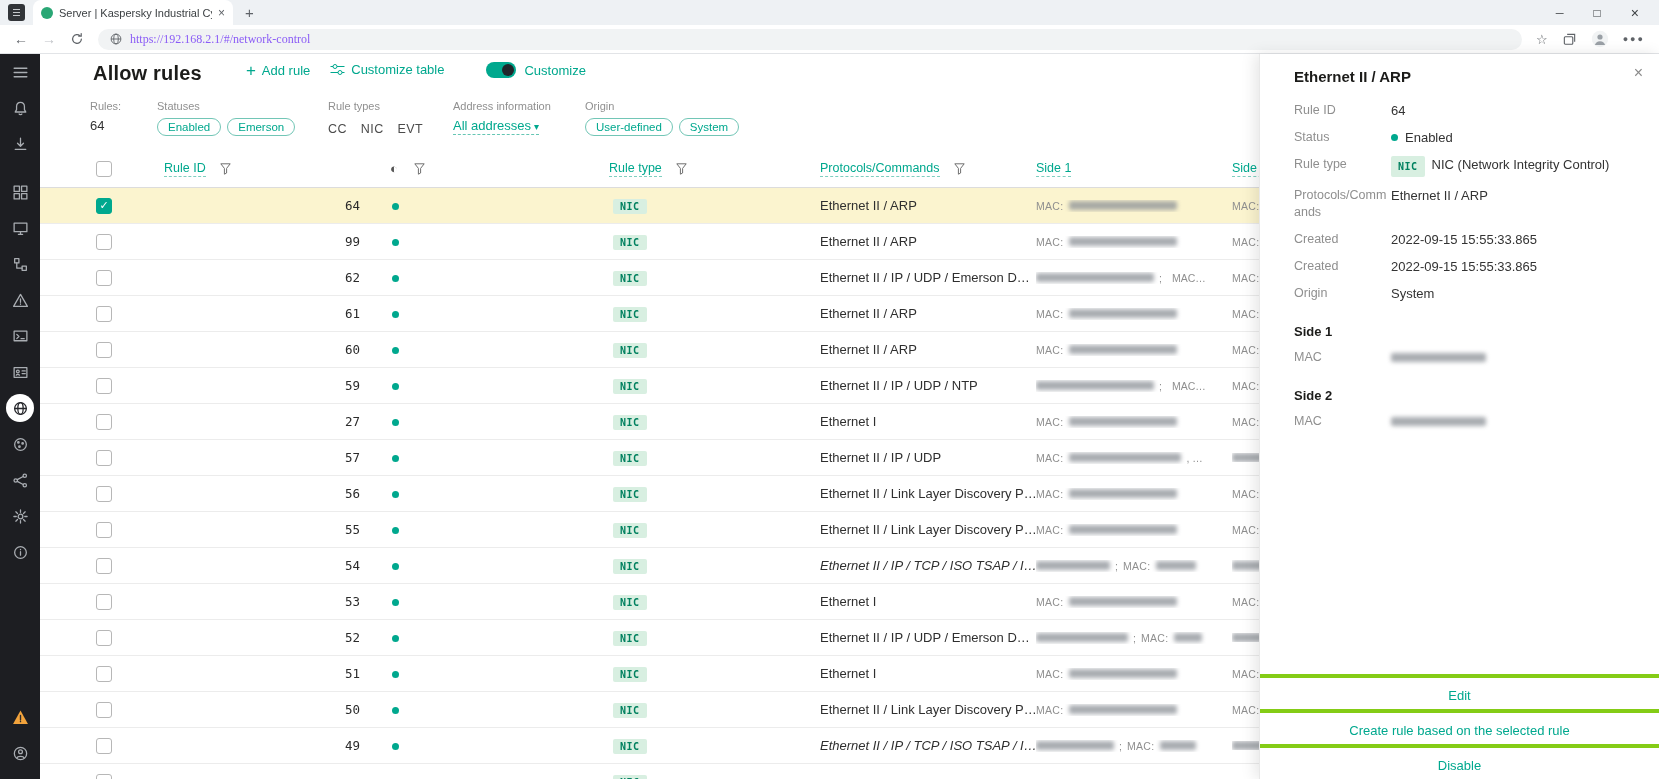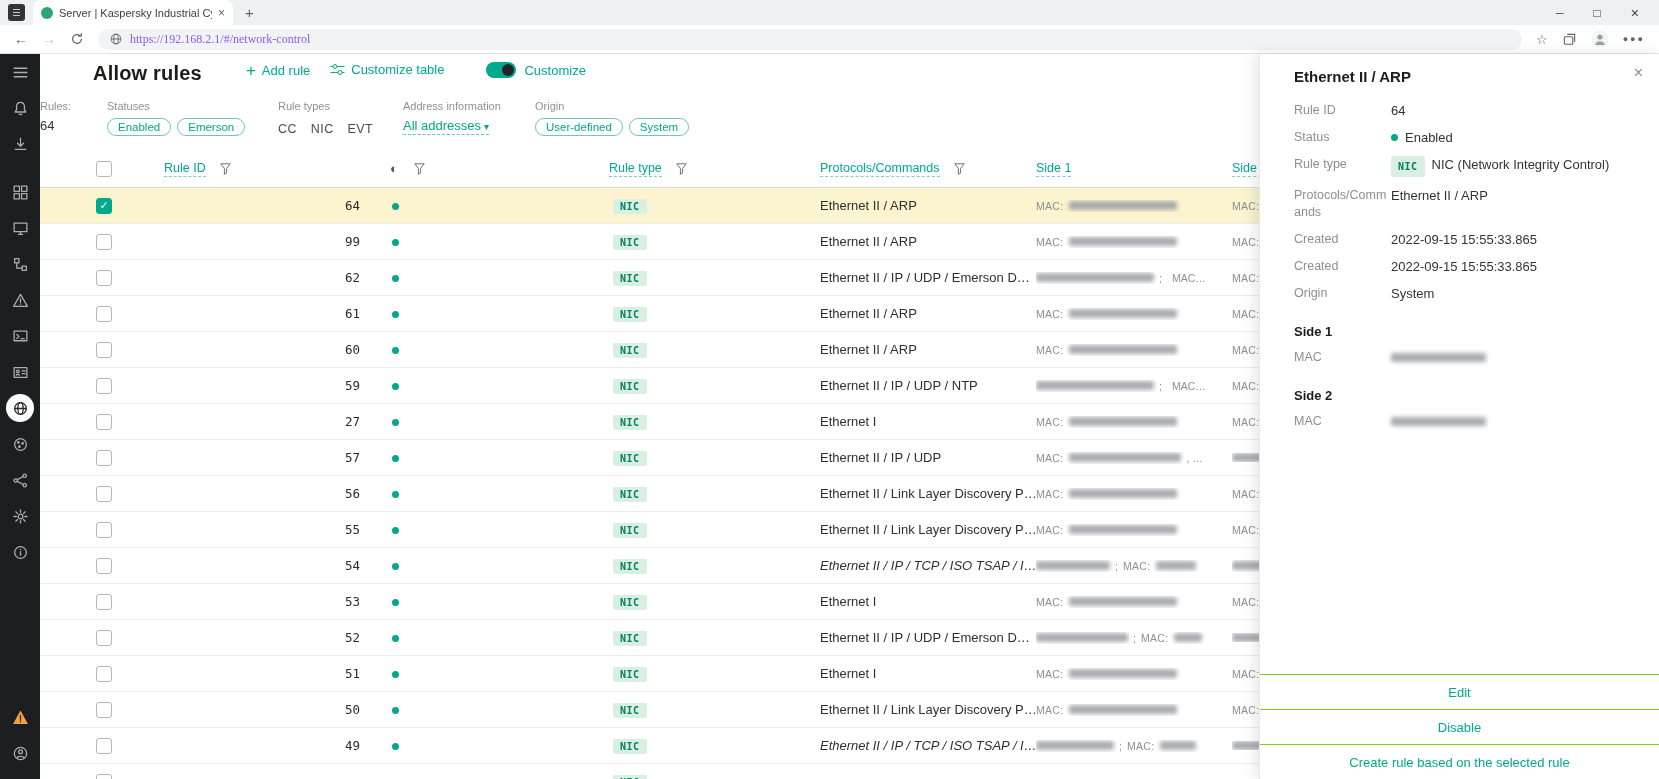--- a/index.html
+++ b/index.html
@@ -48,21 +48,21 @@
   .hbtn { display:flex; align-items:center; gap:6px; color:#00a88e; font-size:13px; cursor:pointer; }
   .hbtn.add { margin-right:20px; }
   .hbtn.customize { margin-right:42px; }
   .plus { font-size:17px; font-weight:400; line-height:1; }
   .toggle-wrap { display:flex; align-items:center; gap:8px; cursor:pointer; }
   .toggle { width:30px; height:16px; border-radius:9px; background:#00a88e; position:relative; }
   .toggle::after { content:""; position:absolute; right:2px; top:2px; width:12px; height:12px;
                    border-radius:50%; background:#20262b; }
   .toggle-label { color:#00a88e; font-size:13px; }
 
-  .filters { display:flex; margin-top:12px; }
+  .filters { display:flex; padding-left:50px; margin-top:12px; }
   .fgroup .flabel { display:block; font-size:11px; color:#909090; margin-bottom:6px; }
   .fg-rules { width:67px; } .fg-status { width:171px; } .fg-types { width:125px; } .fg-addr { width:132px; }
   .fvalue { font-size:13px; color:#333; }
   .chips { display:flex; gap:6px; }
   .chip { border:1px solid #72c6b6; color:#00a88e; border-radius:12px; padding:2px 10px;
           font-size:11.5px; background:#fff; cursor:pointer; white-space:nowrap; }
   .typebtns { display:flex; gap:14px; padding-top:4px; }
   .typebtn { color:#4b4b4b; font-size:12.5px; letter-spacing:.4px; cursor:pointer; }
   .addr-link { color:#00a88e; font-size:13px; border-bottom:1px dashed #66c6b4;
                padding-bottom:1px; cursor:pointer; white-space:nowrap; }
@@ -110,21 +110,21 @@
   .prow { display:flex; margin-bottom:10px; }
   .plabel { width:97px; flex:none; color:#8f8f8f; font-size:12.5px; line-height:17px; overflow-wrap:break-word; }
   .pvalue { color:#333; font-size:13px; line-height:17px; display:flex; align-items:flex-start; gap:7px; flex-wrap:wrap; }
   .pvalue .dot { margin-top:5px; }
   .pvalue .badge { margin-left:0; margin-top:0; }
   .psection { font-weight:700; font-size:13px; color:#1c1c1a; margin:22px 34px 10px; }
   .pmac { margin:0 34px 10px; display:flex; }
   .pmac .blur { margin-top:4px; }
   .panel-actions { position:absolute; left:0; right:0; bottom:0; }
   .paction { height:35px; line-height:35px; text-align:center; color:#00a88e; font-size:13px;
-             border-top:1px solid #84cc16; cursor:pointer; }
+             border-top:4px solid #84cc16; cursor:pointer; }
 </style>
 </head>
 <body>
 
 <div class="tabbar">
   <span class="ws-icon">
     <svg width="17" height="17" viewBox="0 0 17 17">
         <rect width="17" height="17" rx="3" fill="#313438"></rect>
         <path d="M5 5.5h7M5 8.5h7M5 11.5h7" stroke="#c7cacd" stroke-width="1.1"></path>
       </svg>
@@ -719,17 +719,17 @@
       <span class="plabel">MAC</span>
       <span class="blur" style="width:95px;height:9px;"></span>
     </div>
     <div class="psection">Side 2</div>
     <div class="pmac">
       <span class="plabel">MAC</span>
       <span class="blur" style="width:95px;height:9px;"></span>
     </div>
     <div class="panel-actions">
         <div class="paction">Edit</div>
+        <div class="paction">Create rule based on the selected rule</div>
         <div class="paction">Disable</div>
-        <div class="paction">Create rule based on the selected rule</div>
       </div>
   </aside>
 </div>
 
 </body></html>

